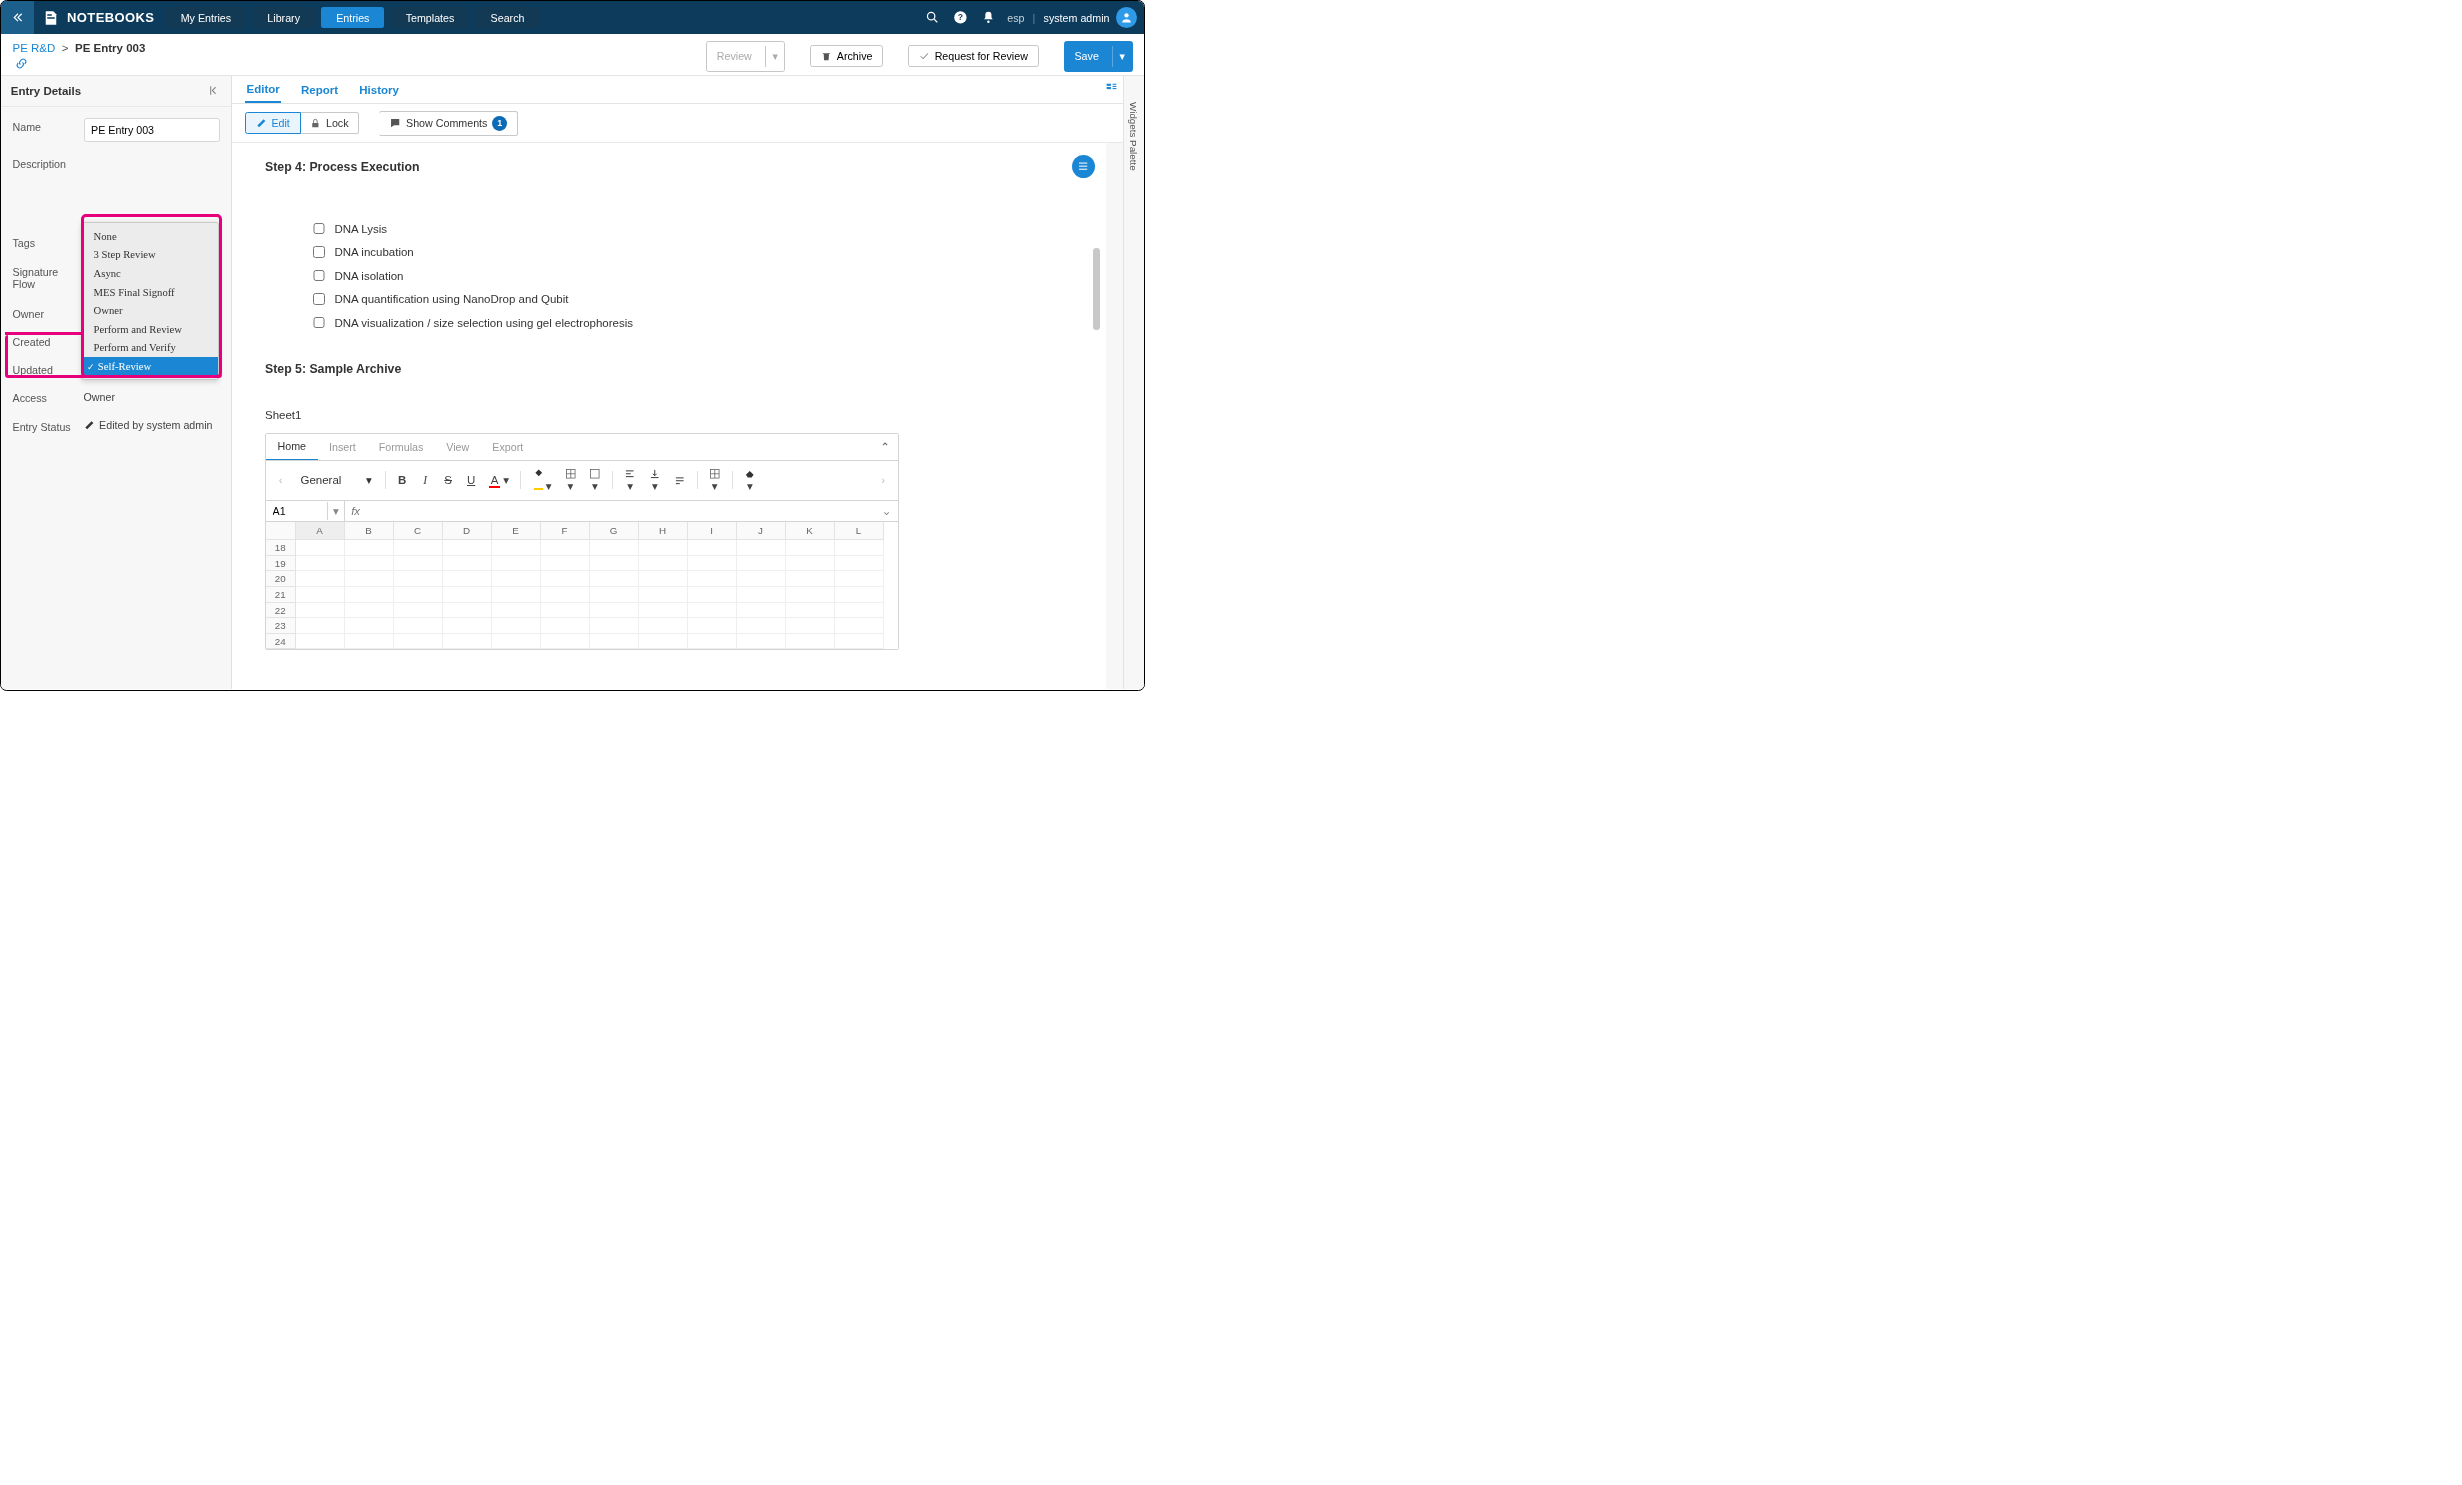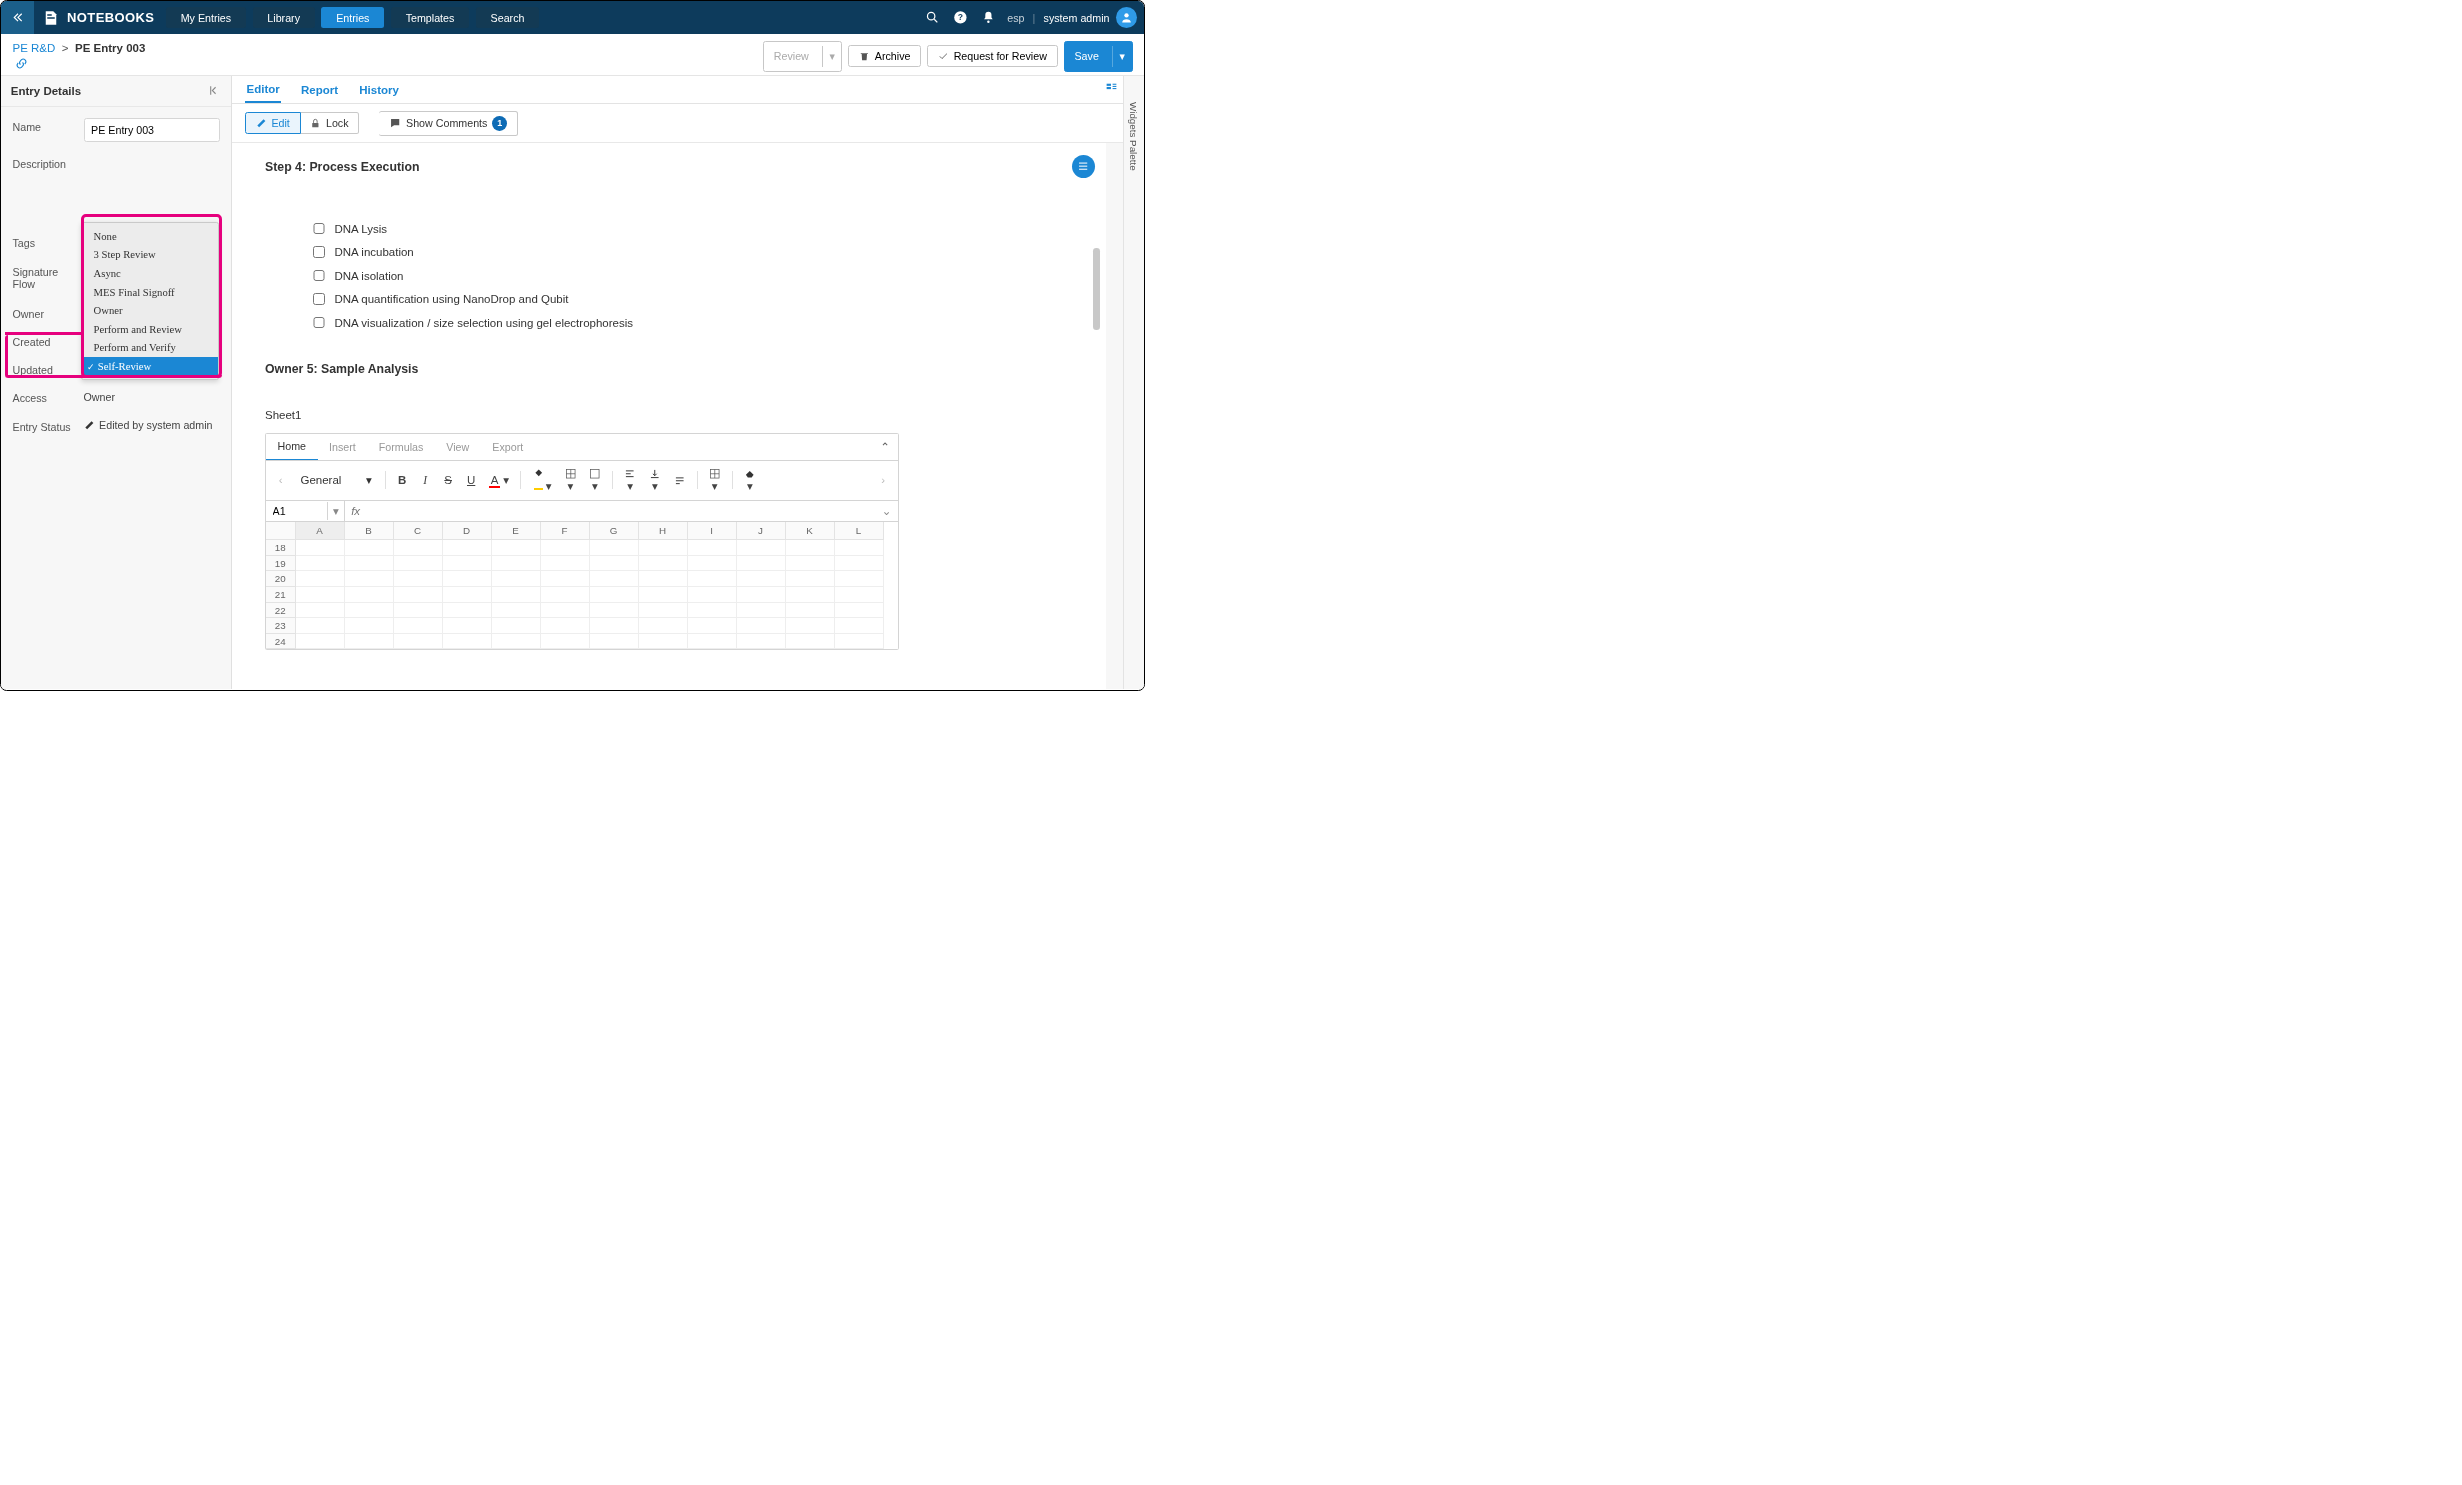--- a/index.html
+++ b/index.html
@@ -92,21 +92,21 @@
       display: flex;
       align-items: center;
       padding: 6.6px 11.5px 3.3px 11.5px;
       border-bottom: 0.8px solid #e5e5e5;
     }
     .headrow-left { flex: 1 }
     .crumb-link { color: #1b87d4; text-decoration: none; cursor: pointer; }
     .crumb-sep { color: #555; margin: 0 3.3px; }
     .crumb-current { font-weight: 700; color: #333; }
     .link-icon { color: #1b87d4; margin-top: 3.3px; margin-left: 2.5px; }
-    .headrow-actions { display: flex; gap: 6px; align-items: center; }
+    .headrow-actions { display: flex; gap: 25px; align-items: center; }
     .btn {
       border: 0.8px solid #c7c7c7;
       background: #fff;
       border-radius: 2.5px;
       padding: 4.1px 9.8px;
       font-size: 10.7px;
       cursor: pointer;
       display: inline-flex;
       align-items: center;
       gap: 4.9px;
@@ -646,21 +646,21 @@
           <label class="check-row">
               <input type="checkbox" style="">
               <span>DNA quantification using NanoDrop and Qubit</span>
             </label>
           <label class="check-row">
               <input type="checkbox" style="">
               <span>DNA visualization / size selection using gel electrophoresis</span>
             </label>
         </div>
 
-        <div class="doc-heading" style="margin-bottom:33px">Owner 5: Sample Analysis</div>
+        <div class="doc-heading" style="margin-bottom:33px">Step 5: Sample Archive</div>
 
         <div class="sheet-label">Sheet1</div>
         <div class="sheet-box">
           <div class="sheet-tabs">
             <div class="sheet-tab active">Home</div>
             <div class="sheet-tab">Insert</div>
             <div class="sheet-tab">Formulas</div>
             <div class="sheet-tab">View</div>
             <div class="sheet-tab">Export</div>
             <span class="sheet-caret">⌃</span>

